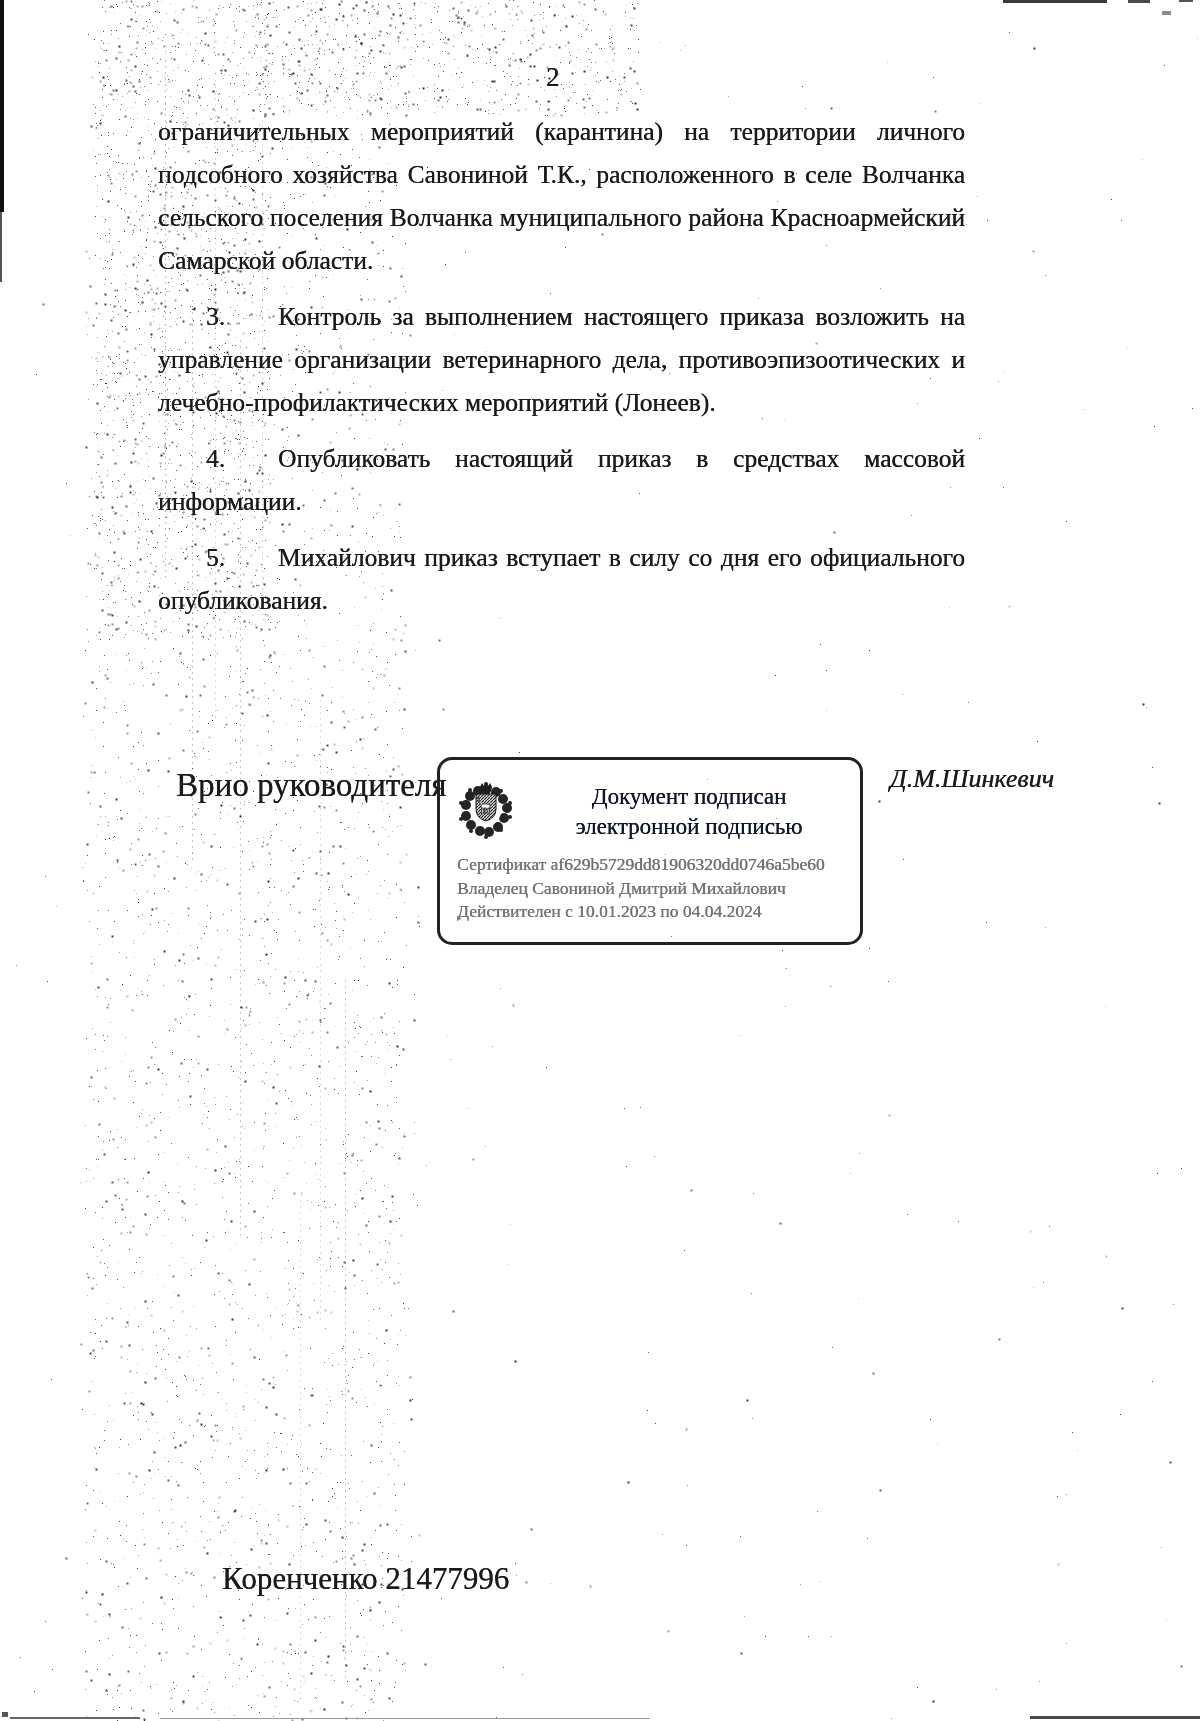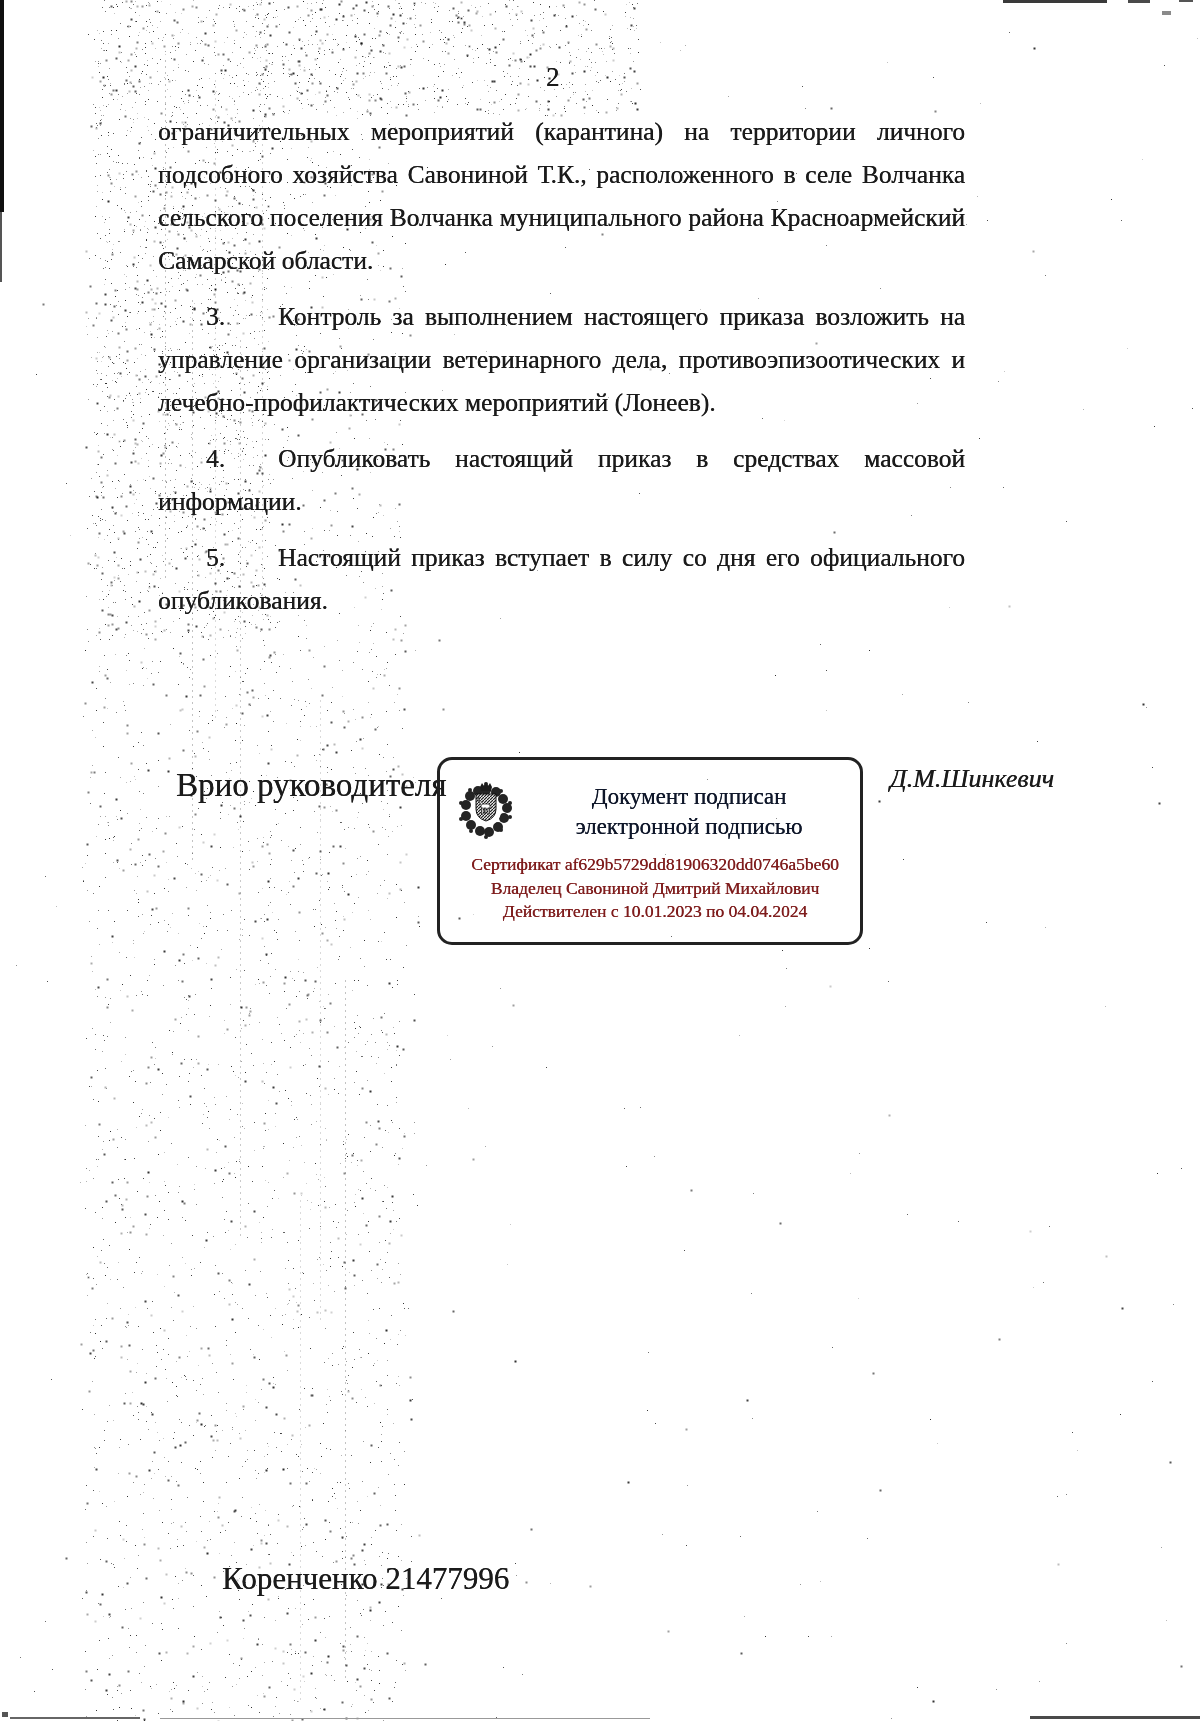--- a/index.html
+++ b/index.html
@@ -29,21 +29,21 @@
     left:437px;top:757px;width:420px;height:182px;
     border:3px solid #222;border-radius:15px;background:transparent;
   }
   .stamp-emblem{left:17px;top:19px;width:58px;height:62px;}
   .stamp-title{
     left:84px;top:22px;width:330px;text-align:center;
     font-size:23px;line-height:30px;color:#0f172a;
   }
   .stamp-cert{
     left:17px;top:93px;width:396px;
-    font-size:17.5px;line-height:23.5px;color:#7f1d1d;text-align:center;
+    font-size:17.5px;line-height:23.5px;color:#737373;
   }
   .stamp-cert div{white-space:nowrap;}
   
   .footer-ref{left:222px;top:1561px;font-size:31px;}
   
   .artifact{position:absolute;background:#333;}
   .noise{position:absolute;left:0;top:0;width:1px;height:1px;background:transparent;pointer-events:none;}
   #noise-layer{position:absolute;left:0;top:0;width:100%;height:100%;pointer-events:none;}
   .streak{position:absolute;width:1px;pointer-events:none;
     background:repeating-linear-gradient(to bottom,rgba(20,20,20,.55) 0 2px,transparent 2px 6px);}
@@ -77,21 +77,21 @@
 <div class="artifact" style="left:160px;top:1718px;width:490px;height:1px;background:#999;"></div>
 <div class="artifact" style="left:1030px;top:1716px;width:170px;height:3px;background:#4a4a4a;"></div>
 <div class="artifact" style="left:2px;top:1712px;width:6px;height:5px;background:#555;"></div>
 
 <div class="abs page-number scan-text">2</div>
 
 <div class="abs body-text scan-text">
   <p class="para">ограничительных мероприятий (карантина) на территории личного подсобного хозяйства Савониной Т.К., расположенного в селе Волчанка сельского поселения Волчанка муниципального района Красноармейский Самарской области.</p>
   <p class="para indent"><span class="pnum">3.</span><span>Контроль за выполнением настоящего приказа возложить на управление организации ветеринарного дела, противоэпизоотических и лечебно-профилактических мероприятий (Лонеев).</span></p>
   <p class="para indent"><span class="pnum">4.</span><span>Опубликовать настоящий приказ в средствах массовой информации.</span></p>
-  <p class="para indent"><span class="pnum">5.</span><span>Настоящий приказ вступает в силу со дня его официального опубликования.</span></p>
+  <p class="para indent"><span class="pnum">5.</span><span>Михайлович приказ вступает в силу со дня его официального опубликования.</span></p>
 </div>
 
 <div class="abs position-title scan-text">Врио руководителя</div>
 <div class="abs signer-name scan-text">Д.М.Шинкевич</div>
 
 <div class="abs stamp">
   <span class="abs stamp-emblem">
     <svg viewBox="0 0 58 62" width="58" height="62">
       <defs>
         <pattern id="hatch" width="3" height="3" patternUnits="userSpaceOnUse">

